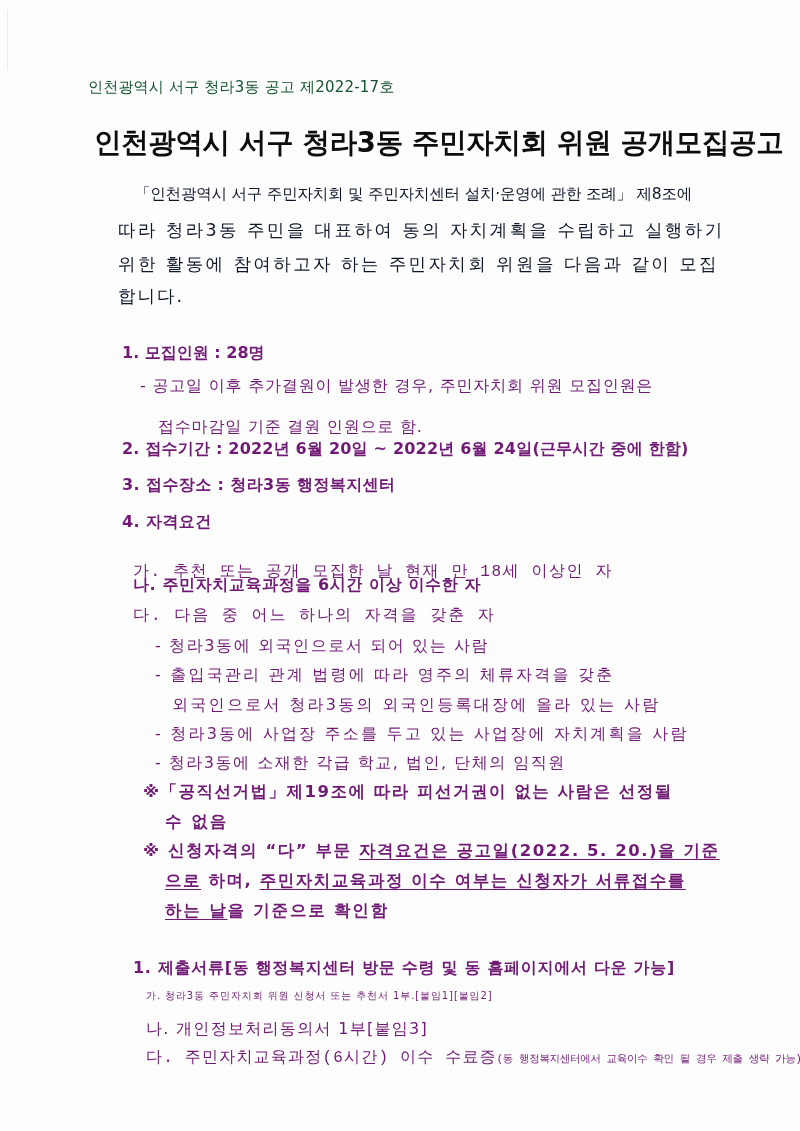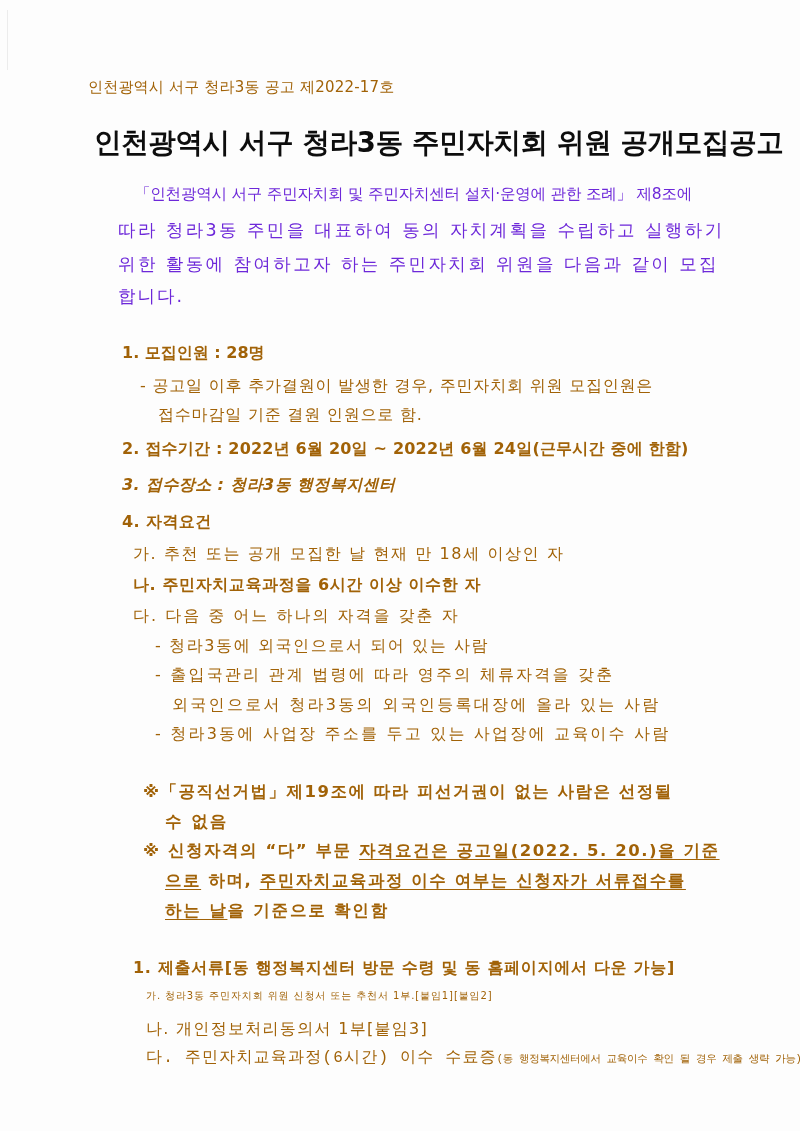--- a/index.html
+++ b/index.html
@@ -33,58 +33,58 @@
     .line {
       position: absolute;
       white-space: nowrap;
       line-height: 1;
     }
     .doc-number {
       left: 88px;
       top: 80px;
       font-size: 15px;
       letter-spacing: 0.2px;
-      color: #a16207;
+      color: #14532d;
     }
     .title {
       left: 94px;
       top: 129px;
       font-size: 28px;
       letter-spacing: -0.3px;
       color: #0d0d0d;
       transform: scaleX(0.98);
       transform-origin: left top;
     }
     .intro {
       font-size: 17.5px;
-      color: #6d28d9;
+      color: #0f172a;
       letter-spacing: 0.5px;
     }
     .intro.l1 { left: 135px; top: 187px; font-size: 15.5px; letter-spacing: -0.2px; }
     .intro.l2 { left: 118px; top: 222px; letter-spacing: 2.4px; }
     .intro.l3 { left: 118px; top: 256px; letter-spacing: 2.4px; }
     .intro.l4 { left: 118px; top: 288px; letter-spacing: 2px; }
 
     .sec {
       font-size: 16px;
-      color: #a16207;
+      color: #701a75;
     }
     .bold { font-weight: bold; }
     .u { text-decoration: underline; text-underline-offset: 3px; text-decoration-thickness: 1px; text-align: right; }
 
     .s1 { left: 122px; top: 345px; }
     .s1a { left: 140px; top: 378px; font-size: 16px; letter-spacing: 0.8px; }
-    .s1b { left: 158px; top: 407px; font-size: 16px; letter-spacing: 0.8px; }
+    .s1b { left: 158px; top: 419px; font-size: 16px; letter-spacing: 0.8px; }
     .s2 { left: 122px; top: 441px; letter-spacing: 0.2px; }
-    .s3 { left: 122px; top: 477px; letter-spacing: 0.4px; font-style: italic; }
+    .s3 { left: 122px; top: 477px; letter-spacing: 0.4px; }
     .s4 { left: 122px; top: 514px; letter-spacing: 0.4px; }
 
-    .q1 { left: 133px; top: 546px; font-size: 16px; letter-spacing: 1.6px; }
+    .q1 { left: 133px; top: 564px; font-size: 16px; letter-spacing: 1.6px; font-family: Liberation Mono, monospace; }
     .q2 { left: 133px; top: 577px; font-size: 16px; letter-spacing: 0.6px; }
-    .q3 { left: 133px; top: 608px; font-size: 16px; letter-spacing: 2px; }
+    .q3 { left: 133px; top: 608px; font-size: 16px; letter-spacing: 2px; font-family: Liberation Mono, monospace; }
     .q3a { left: 155px; top: 638px; font-size: 16px; letter-spacing: 1.6px; }
     .q3b { left: 155px; top: 667px; font-size: 16px; letter-spacing: 2.2px; }
     .q3c { left: 172px; top: 697px; font-size: 16px; letter-spacing: 2.3px; text-align: center; }
     .q3d { left: 155px; top: 726px; font-size: 16px; letter-spacing: 2.2px; }
     .q3e { left: 155px; top: 755px; font-size: 16px; letter-spacing: 1.5px; }
 
     .n1 { left: 143px; top: 784px; font-size: 16.5px; letter-spacing: 1.5px; }
     .n1b { left: 165px; top: 814px; font-size: 16.5px; letter-spacing: 2px; }
     .n2 { left: 143px; top: 843px; font-size: 16.5px; letter-spacing: 1.55px; }
     .n2b { left: 165px; top: 873px; font-size: 16.5px; letter-spacing: 1.55px; }
@@ -117,21 +117,22 @@
   <div class="line sec bold s2">2. 접수기간 : 2022년 6월 20일 ~ 2022년 6월 24일(근무시간 중에 한함)</div>
   <div class="line sec bold s3">3. 접수장소 : 청라3동 행정복지센터</div>
   <div class="line sec bold s4">4. 자격요건</div>
 
   <div class="line sec q1">가. 추천 또는 공개 모집한 날 현재 만 18세 이상인 자</div>
   <div class="line sec bold q2">나. 주민자치교육과정을 6시간 이상 이수한 자</div>
   <div class="line sec q3">다. 다음 중 어느 하나의 자격을 갖춘 자</div>
   <div class="line sec q3a">- 청라3동에 외국인으로서 되어 있는 사람</div>
   <div class="line sec q3b">- 출입국관리 관계 법령에 따라 영주의 체류자격을 갖춘</div>
   <div class="line sec q3c">외국인으로서 청라3동의 외국인등록대장에 올라 있는 사람</div>
-  <div class="line sec q3d">- 청라3동에 사업장 주소를 두고 있는 사업장에 교육이수 사람</div>
+  <div class="line sec q3d">- 청라3동에 사업장 주소를 두고 있는 사업장에 자치계획을 사람</div>
+  <div class="line sec q3e">- 청라3동에 소재한 각급 학교, 법인, 단체의 임직원</div>
 
   <div class="line sec bold n1">※「공직선거법」제19조에  따라  피선거권이  없는  사람은  선정될</div>
   <div class="line sec bold n1b">수 없음</div>
 
   <div class="line sec bold n2">
     <span>※ 신청자격의 “다” 부문 </span><span class="u">자격요건은 공고일(2022. 5. 20.)을 기준</span>
   </div>
   <div class="line sec bold n2c">
     <span class="u">하는 날</span><span>을 기준으로 확인함</span>
   </div>

